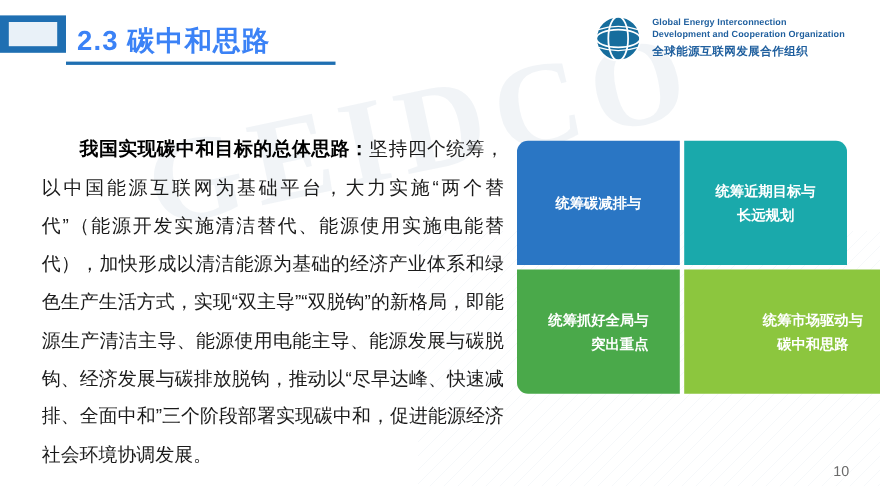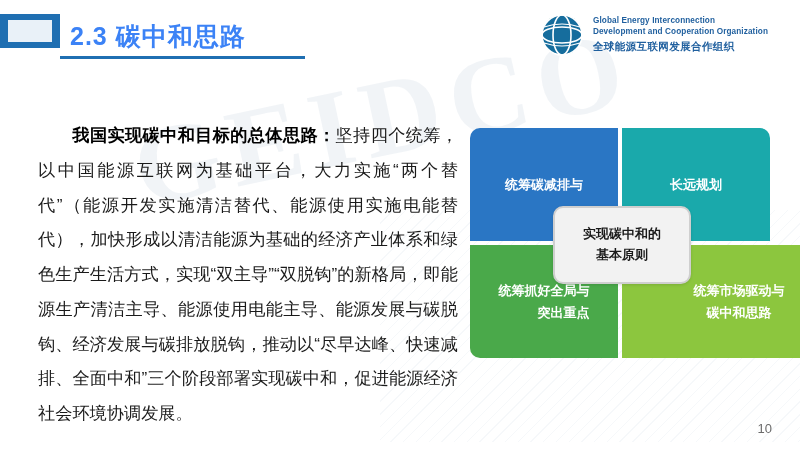--- a/index.html
+++ b/index.html
@@ -223,38 +223,33 @@
   </div>
 
   <div class="diagram">
     <div class="quad q-tl">
       <div>
         <div>统筹碳减排与</div>
       </div>
     </div>
     <div class="quad q-tr">
       <div>
+        <div>统筹近期目标与</div>
         <div>长远规划</div>
       </div>
     </div>
     <div class="quad q-bl">
       <div>
         <div>统筹抓好全局与</div>
         <div>突出重点</div>
       </div>
     </div>
     <div class="quad q-br">
       <div>
         <div>统筹市场驱动与</div>
         <div>碳中和思路</div>
-      </div>
-    </div>
-    <div class="center-box">
-      <div>
-        <div>实现碳中和的</div>
-        <div>基本原则</div>
       </div>
     </div>
   </div>
 
   <div class="page-num">10</div>
   <div class="footer-strip"></div>
 </div>
 
 </body></html>

